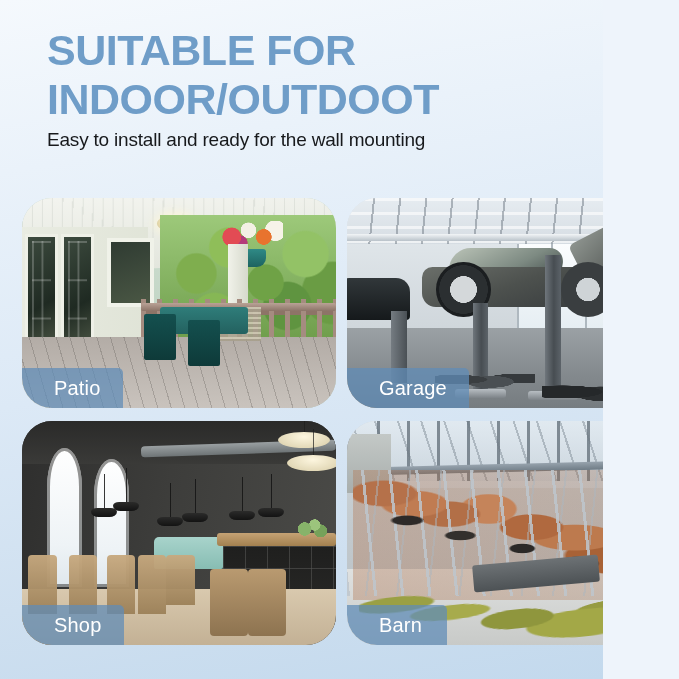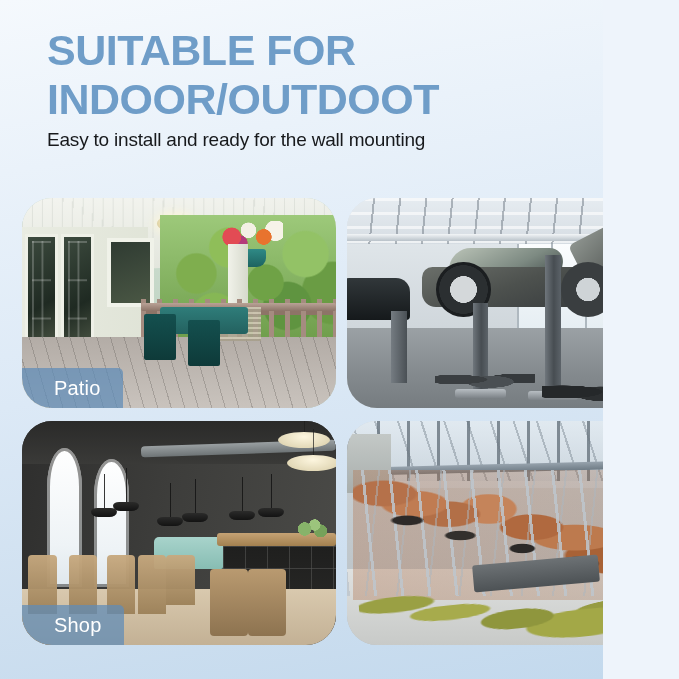--- a/index.html
+++ b/index.html
@@ -491,20 +491,23 @@
           <div class="glass"></div>
           <div class="hood"></div>
           <div class="body"></div>
           <div class="wheel front"></div>
           <div class="wheel rear"></div>
         </div>
         <div class="post1"></div>
         <div class="post2"></div>
         <div class="parts"></div>
         <div class="tires"></div>
+      </div>
+      <div class="badge">
+        <span>Garage</span>
       </div>
     </div>
 
     <div class="card">
       <div class="photo shop">
         <div class="wall"></div>
         <div class="ceiling"></div>
         <div class="duct"></div>
         <div class="archA"></div>
         <div class="archB"></div>
@@ -540,16 +543,19 @@
         <div class="trusses"></div>
         <div class="roofline"></div>
         <div class="wallleft"></div>
         <div class="floor"></div>
         <div class="cows"></div>
         <div class="rails"></div>
         <div class="heads"></div>
         <div class="trough"></div>
         <div class="silage"></div>
       </div>
+      <div class="badge">
+        <span>Barn</span>
+      </div>
     </div>
 
   </div>
 </div>
 
 </body></html>

